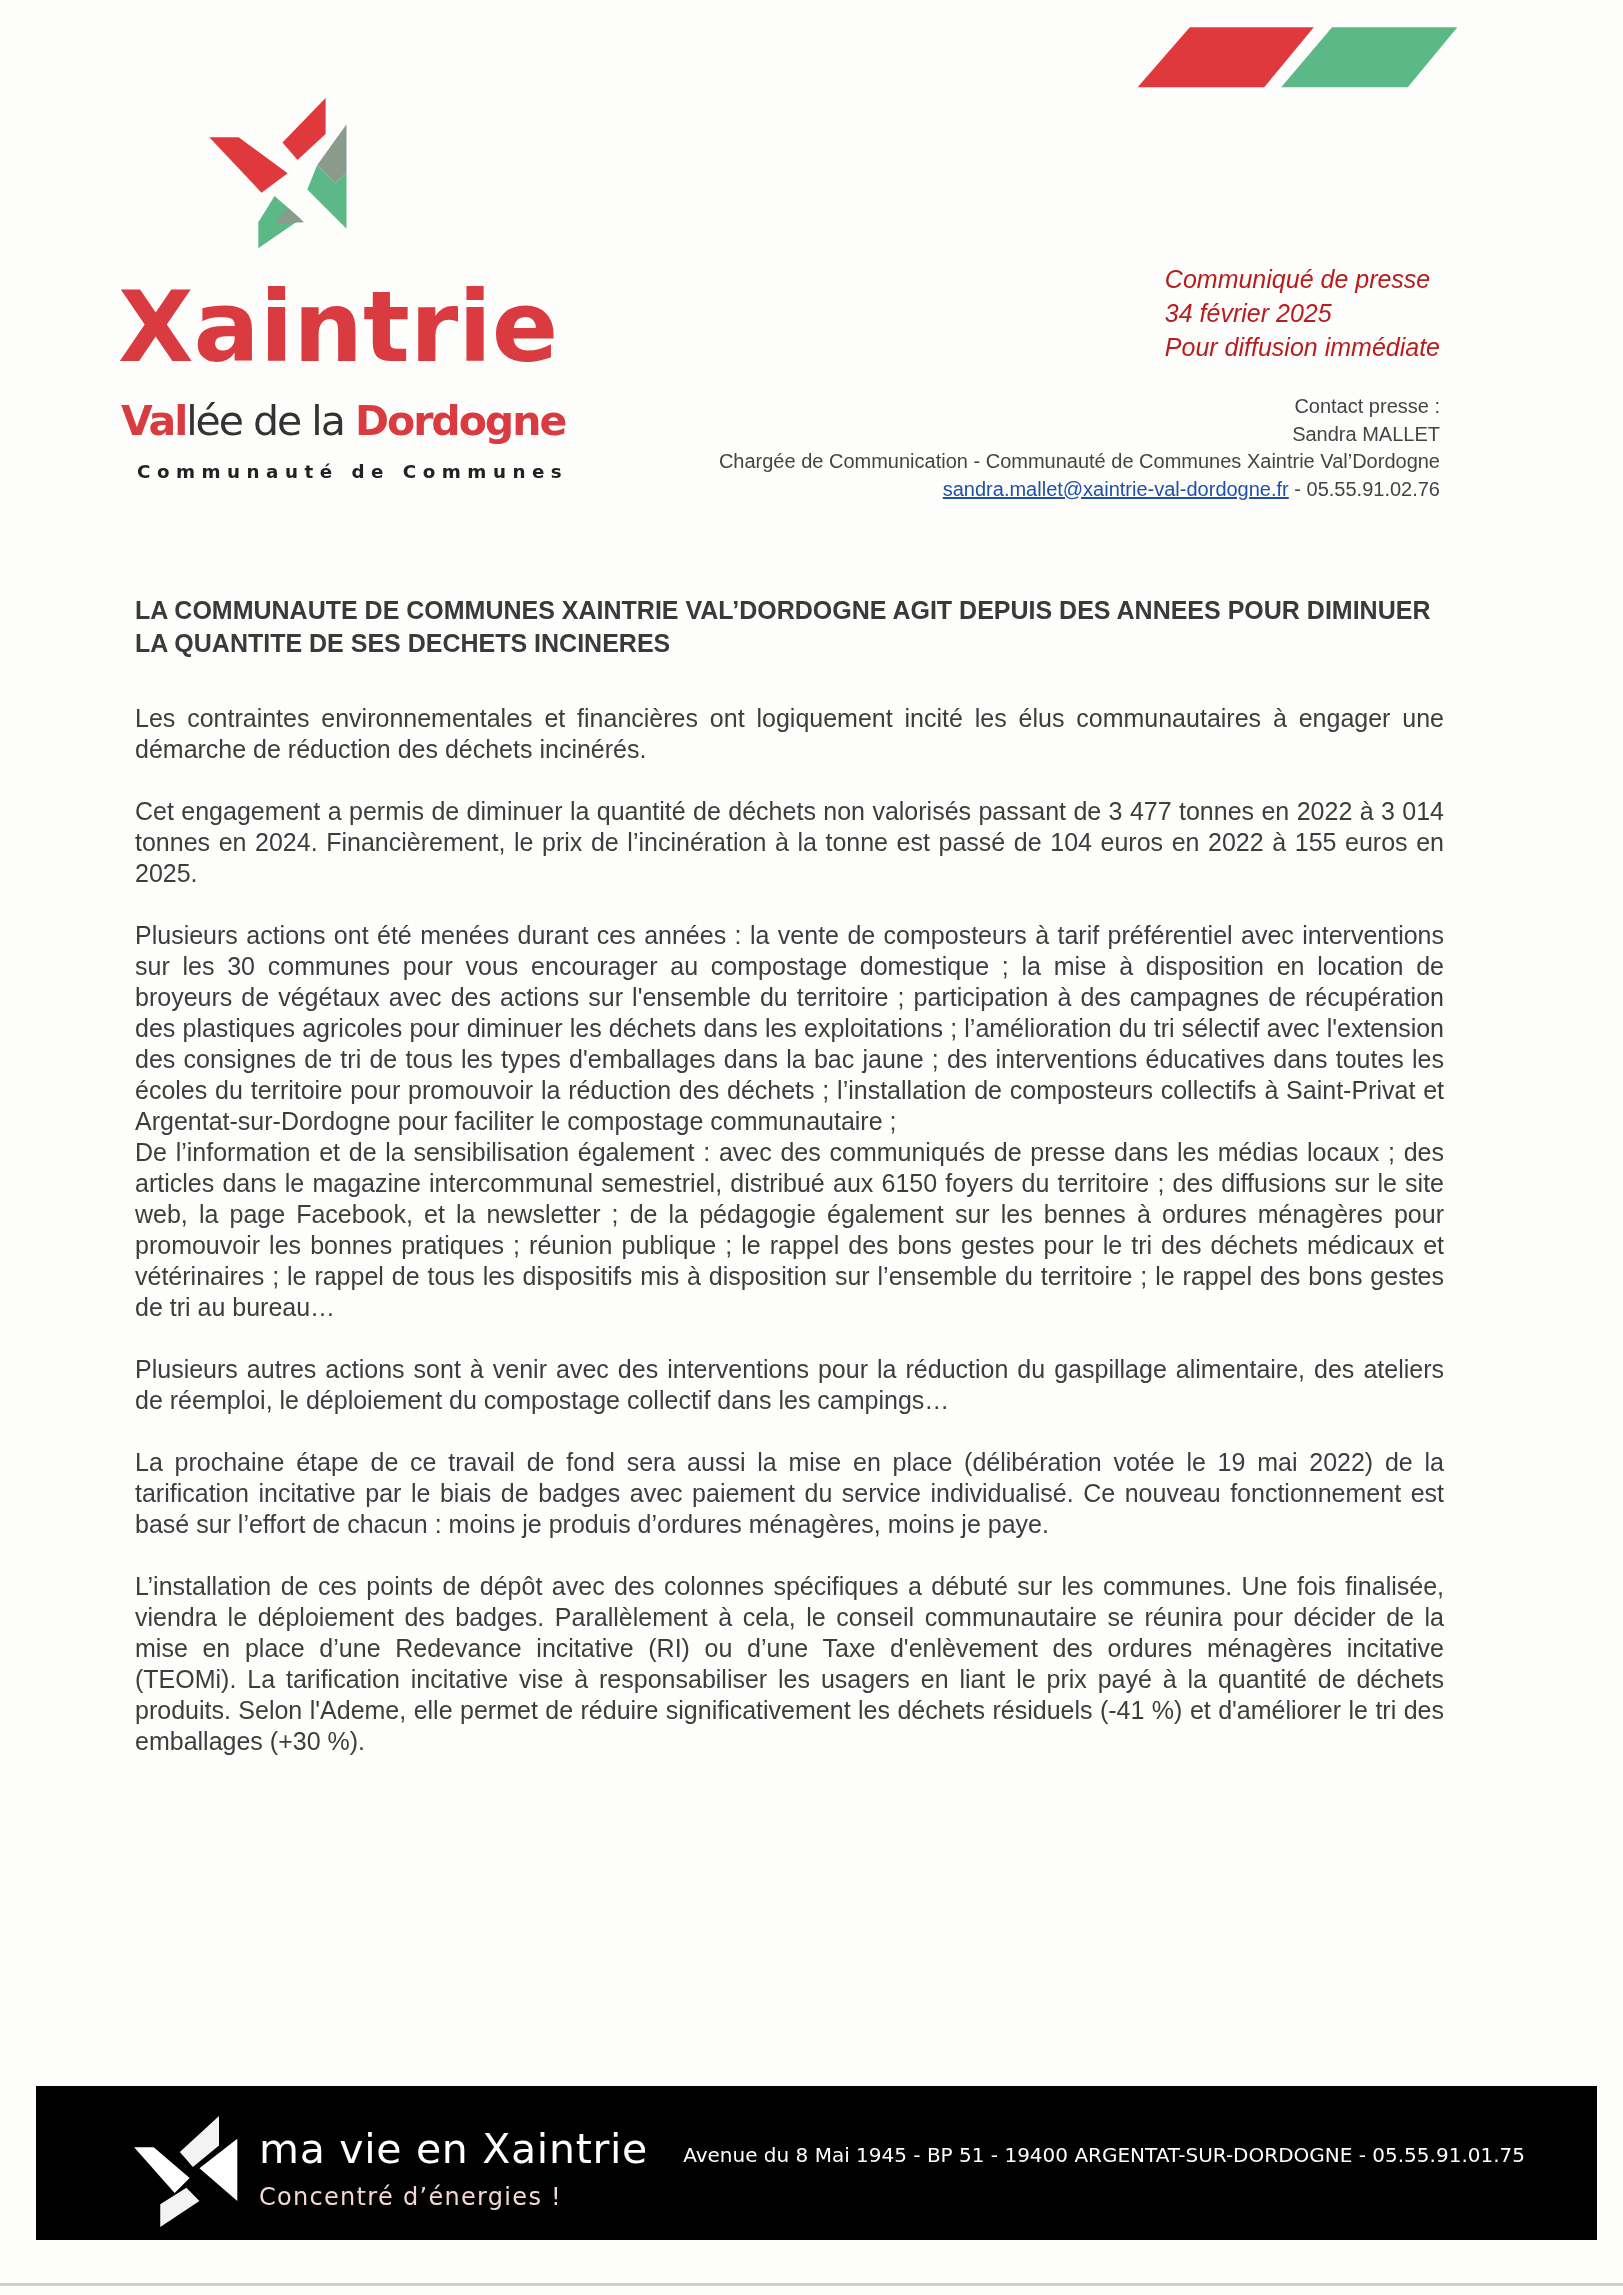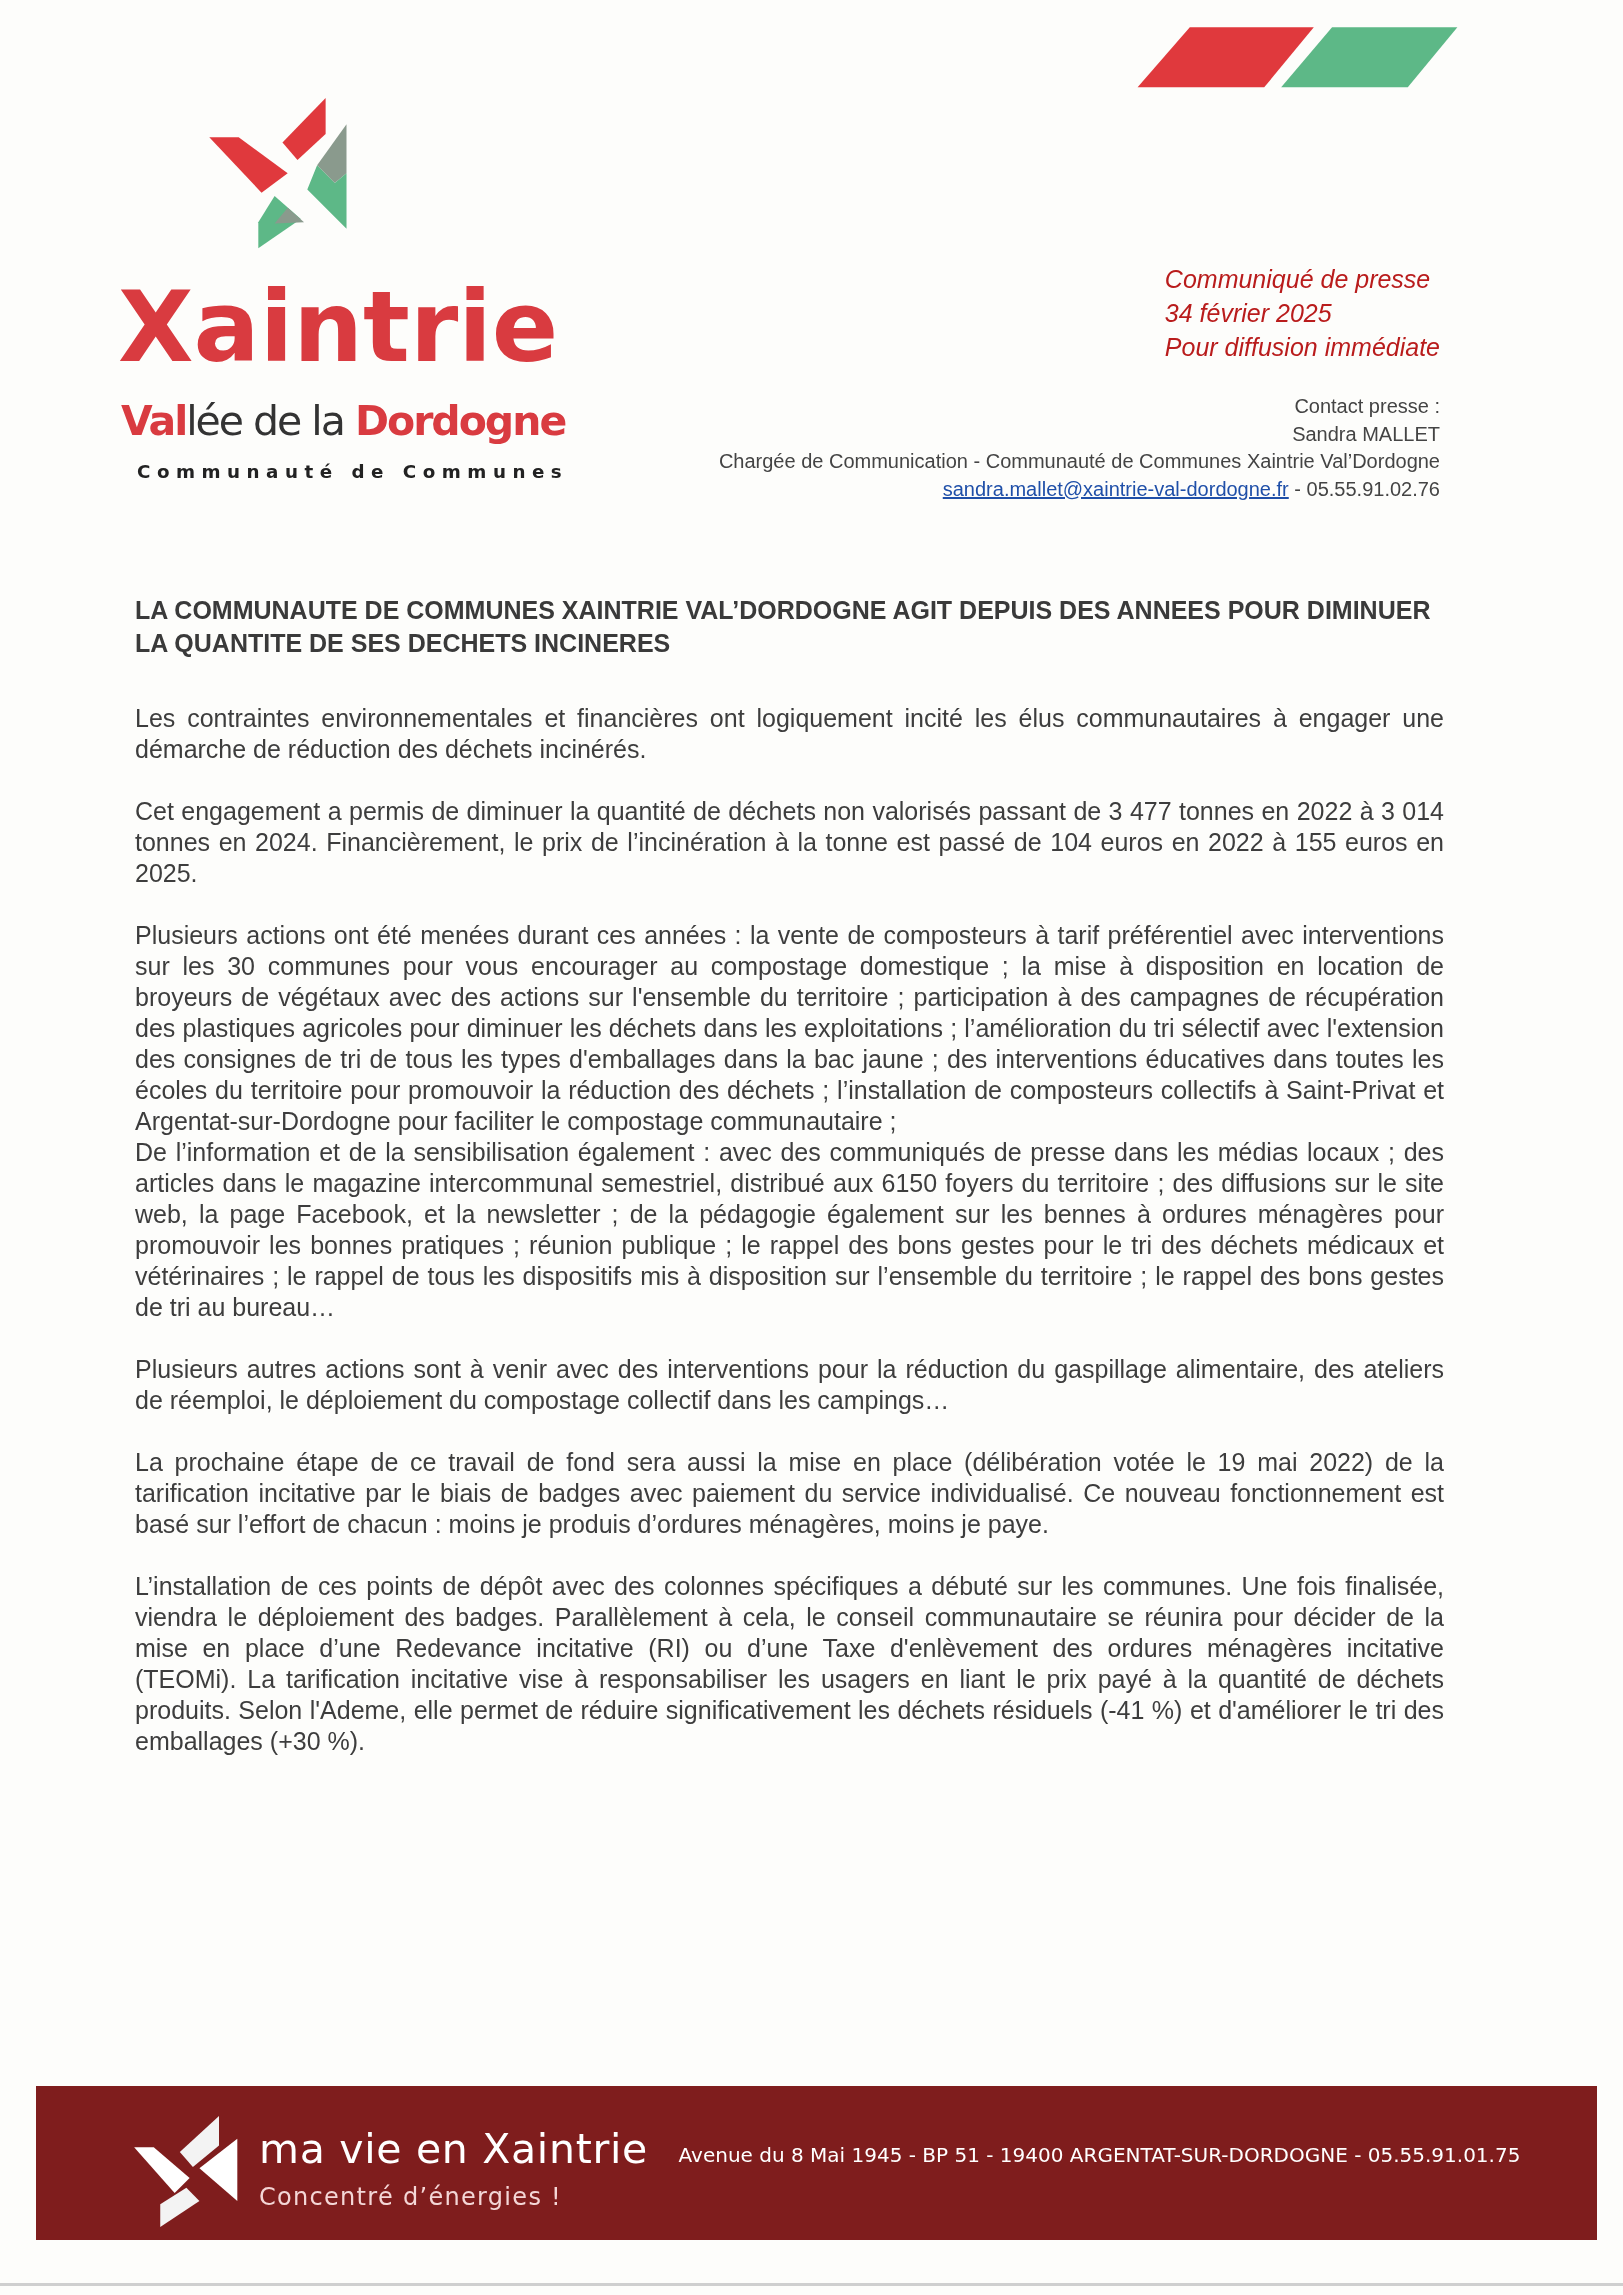--- a/index.html
+++ b/index.html
@@ -50,33 +50,33 @@
   }
   .headline {
     font-weight: bold; font-size: 25px; line-height: 33px; color: #3a3a3a;
     margin: 0 0 43px 0; text-transform: none;
   }
   .content p { margin: 0 0 31px 0; text-align: justify; }
   .content p.tight { margin-bottom: 0; }
   
   .footer {
     position: absolute; left: 36px; top: 2086px; width: 1561px; height: 154px;
-    background: #7f1d1d;
+    background: #000000;
   }
   .footer-mark { position: absolute; left: 98px; top: 29.5px; width: 108px; height: 111px; }
   .footer-brand {
     position: absolute; left: 223px; top: 39px; color: #fff;
     font-family: "DejaVu Sans", sans-serif; font-size: 41px; white-space: nowrap; letter-spacing: 0.7px;
   }
   .footer-tag {
     position: absolute; left: 223px; top: 97px; color: #f4d6d6;
     font-family: "DejaVu Sans", sans-serif; font-size: 24px; letter-spacing: 1.3px; white-space: nowrap;
   }
   .footer-addr {
-    position: absolute; right: 72px; top: 54px; width: 851px; text-align: center; color: #fff;
+    position: absolute; right: 72px; top: 54px; width: 851px; text-align: right; color: #fff;
     font-family: "DejaVu Sans", sans-serif; font-size: 20px; line-height: 30px; white-space: nowrap;
   }
   .scan-line { position: absolute; left: 0; top: 2283px; width: 1623px; height: 3.3px; background: #cfcfcf; }
 </style>
 </head>
 <body>
 
 <svg class="stripes" viewBox="0 0 540 95">
   <polygon points="82,2 272,2 196,94 2,94" fill="#e0393d"></polygon>
   <polygon points="300,2 492,2 416,94 222,94" fill="#5db887"></polygon>

